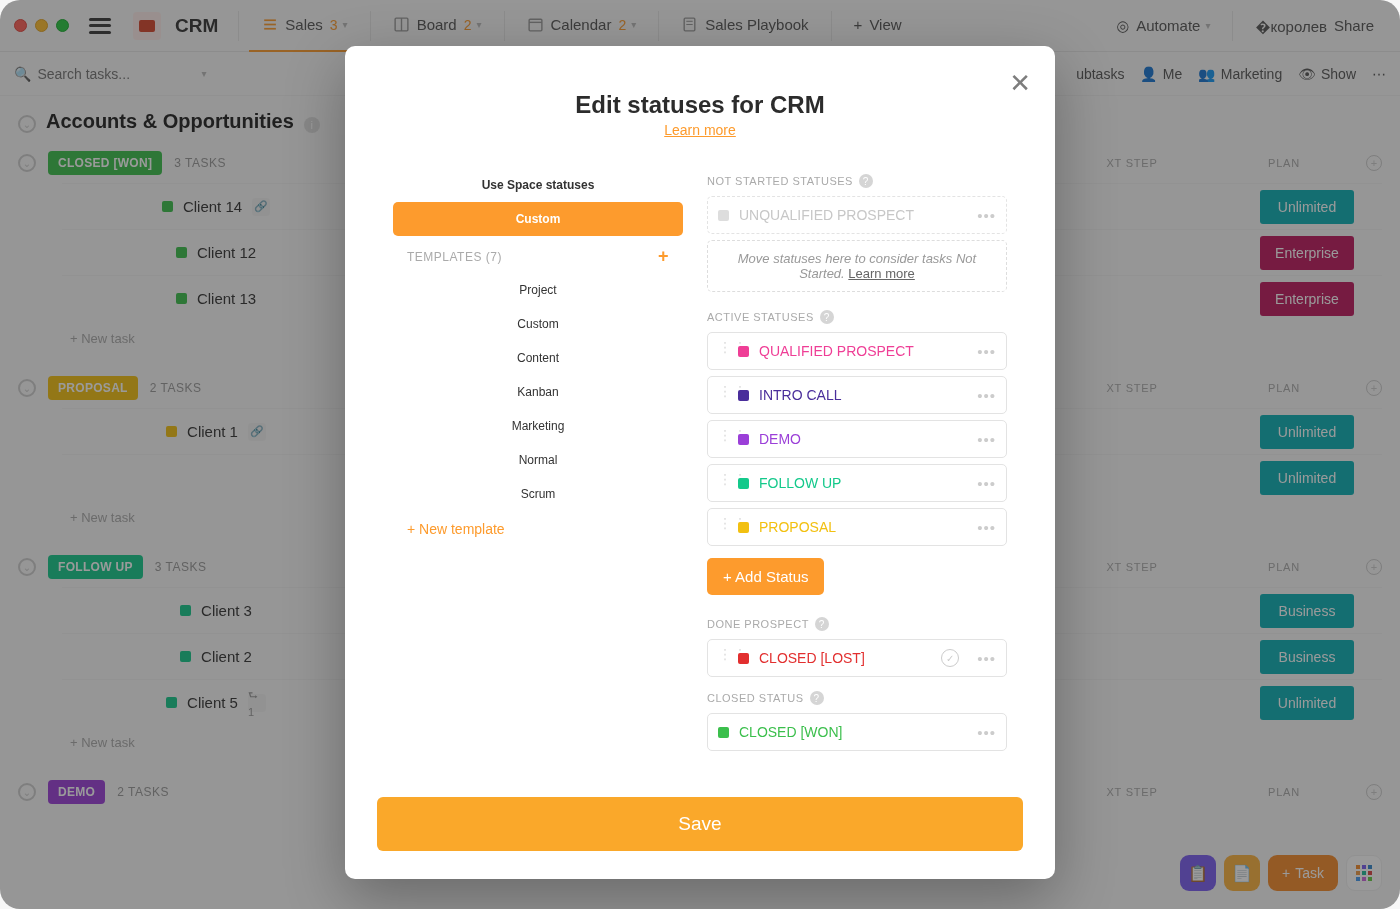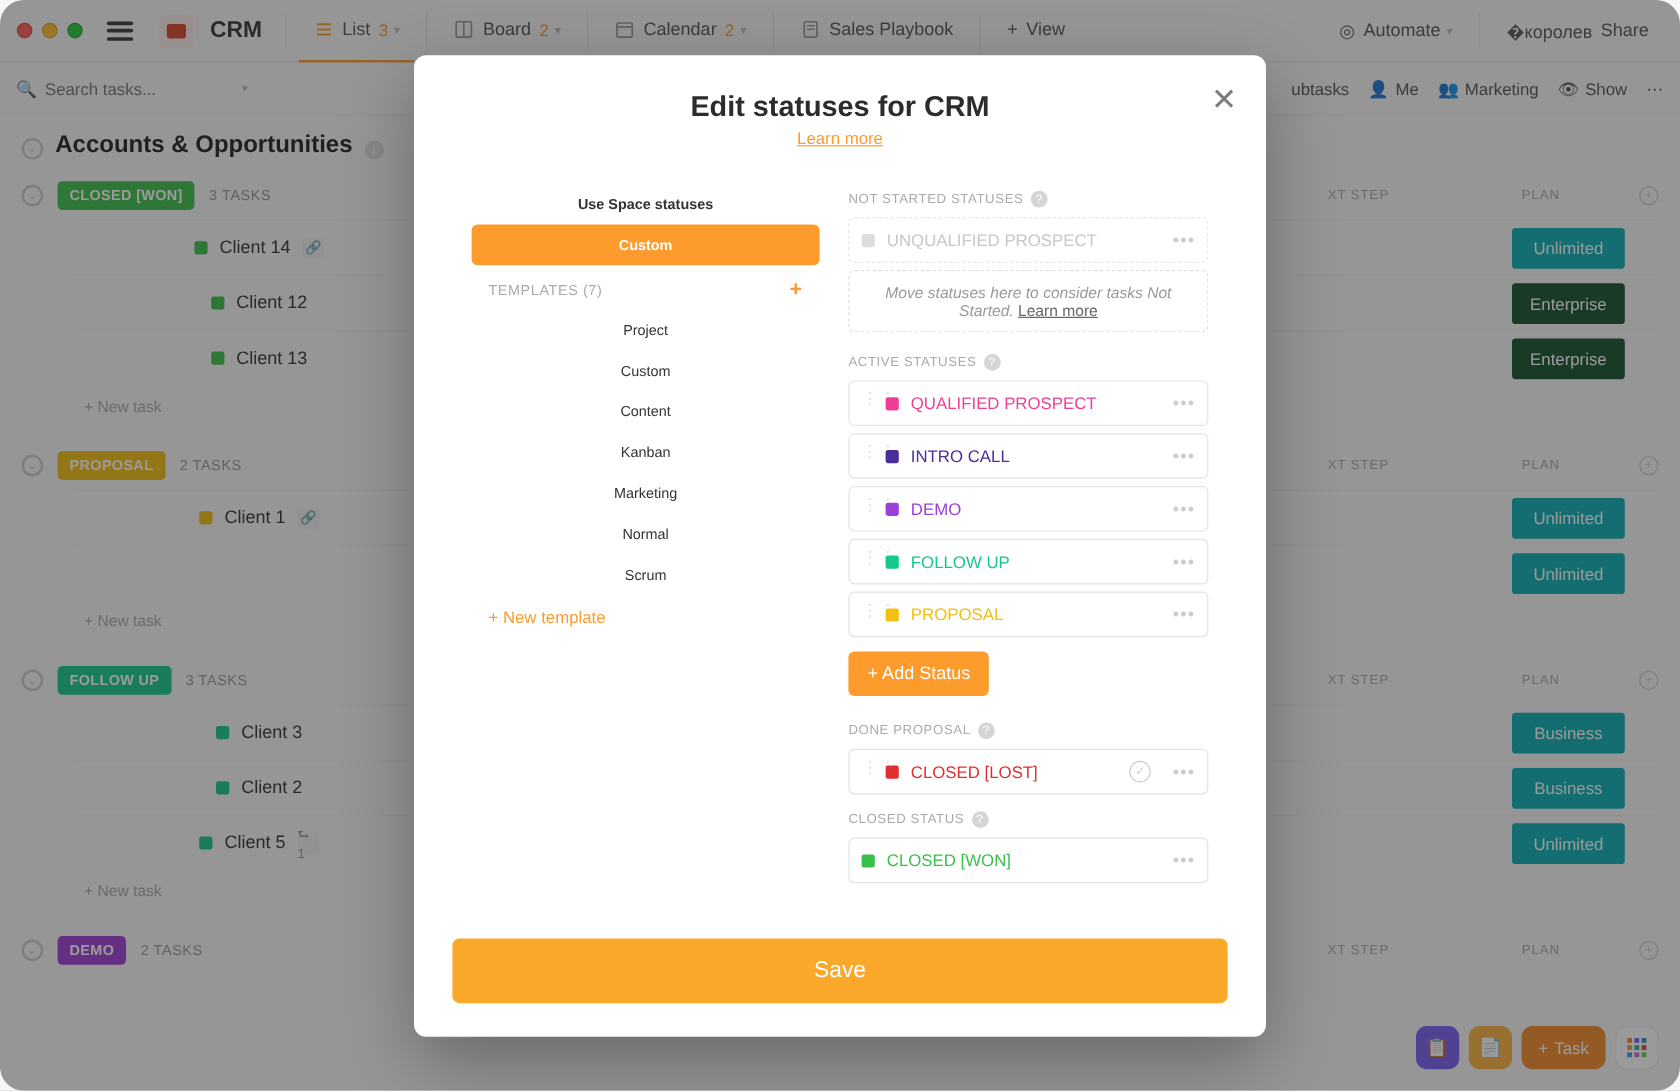--- a/index.html
+++ b/index.html
@@ -49,27 +49,27 @@
   .task-rows { margin-left: 44px; }
   .task-row { display: flex; align-items: center; height: 46px; border-top: 1px solid #f0f0f0; gap: 12px; font-size: 15px; color: #333; }
   .task-row:last-child { border-bottom: 1px solid #f0f0f0; }
   .sq { width: 11px; height: 11px; border-radius: 2px; display: inline-block; margin-left: 8px; }
   .link-ico { width: 18px; height: 18px; border-radius: 4px; background: #f1f1f1; display: inline-flex; align-items: center; justify-content: center; color: #999; font-size: 11px; }
   .new-task { font-size: 13px; color: #aaa; padding: 10px 0 0 8px; cursor: pointer; }
   .task-name { flex: 0 0 300px; display:flex; align-items:center; gap:10px;justify-content:center; }
   .next-step { flex: 0 0 300px; font-size: 14px; color: #444; }
   .plan-chip { width: 94px; height: 34px; border-radius: 3px; display: inline-flex; align-items: center; justify-content: center; color: #fff; font-size: 14px; }
   .plan-teal { background: #0bafb5; }
-  .plan-green { background: #14532d; }
+  .plan-green { background: #be185d; }
 
   
   .overlay { position: absolute; inset: 0; background: rgba(30,30,30,0.45); display: flex; align-items: flex-start; justify-content: center; }
   .modal { width: 710px; background: #fff; border-radius: 10px; margin-top: 46px; box-shadow: 0 20px 60px rgba(0,0,0,0.3); padding: 30px 0 28px; position: relative; max-height: 840px; }
   .close-x { position: absolute; right: 24px; top: 22px; font-size: 26px; color: #7d7d7d; cursor: pointer; font-weight: 300; }
-  .modal-title { text-align: center; font-size: 24px; font-weight: 600; color: #2c2c2c; }
+  .modal-title { text-align: center; font-size: 24px; font-weight: 600; color: #2c2c2c; margin-top: 15px; }
   .learn-more { display: block; text-align: center; color: #fd9b2d; font-size: 14px; text-decoration: underline; margin-top: 3px; cursor: pointer; }
   .modal-body { display: flex; padding: 30px 48px 0; gap: 24px; }
   .left-col { flex: 0 0 290px; }
   .right-col { flex: 1; }
 
   .side-item { padding: 10px 14px; font-size: 12px; color: #333; border-radius: 5px; cursor: pointer; font-weight: 600; text-align: center; }
   .side-item.active { background: #fd9b2d; color: #fff; }
   .side-item.plain { font-weight: 500; }
   .side-header { padding: 10px 14px 6px; font-size: 12px; color: #aaa; letter-spacing: 0.5px; display:flex; justify-content:space-between; align-items:center; }
   .plus-or { color: #fd9b2d; font-size: 18px; font-weight: 700; cursor: pointer; }
@@ -124,21 +124,21 @@
   <div class="view-btn active">
     <span class="view-icon">
       <svg viewBox="0 0 16 16" width="17" height="17">
           <g stroke="#fd9b2d" stroke-width="1.6" fill="none">
             <line x1="3" y1="4" x2="14" y2="4"></line>
             <line x1="3" y1="8" x2="14" y2="8"></line>
             <line x1="3" y1="12" x2="14" y2="12"></line>
           </g>
         </svg>
     </span>
-    <span>List</span>
+    <span>Sales</span>
     <span class="count-badge">3</span>
     <span class="chev-small">▾</span>
   </div>
   <div class="divider"></div>
   <div class="view-btn">
     <span class="view-icon">
         <svg viewBox="0 0 16 16" width="17" height="17">
           <rect x="2" y="2" width="12" height="12" rx="1" fill="none" stroke="#999" stroke-width="1.3"></rect>
           <line x1="8" y1="2" x2="8" y2="14" stroke="#999" stroke-width="1.3"></line>
         </svg>
@@ -449,21 +449,21 @@
             <div class="status-box">
               <span class="drag-dots">⋮⋮</span>
               <span class="s-sq" style="background:#f2c011"></span>
               <span style="color:#f2c011;font-weight:500">PROPOSAL</span>
               <span class="dots3">•••</span>
             </div>
           </div>
         <button class="add-status-btn">+ Add Status</button>
 
         <div class="group-label" style="margin-top:22px">
-          <span>DONE PROPOSAL</span>
+          <span>DONE PROSPECT</span>
             <span class="help-dot">?</span>
         </div>
         <div class="status-box">
           <span class="drag-dots">⋮⋮</span>
           <span class="s-sq" style="background:#e22f2f"></span>
           <span style="color:#e22f2f">CLOSED [LOST]</span>
           <span class="check-circle">✓</span>
           <span class="dots3" style="margin-left:8px">•••</span>
         </div>
 

